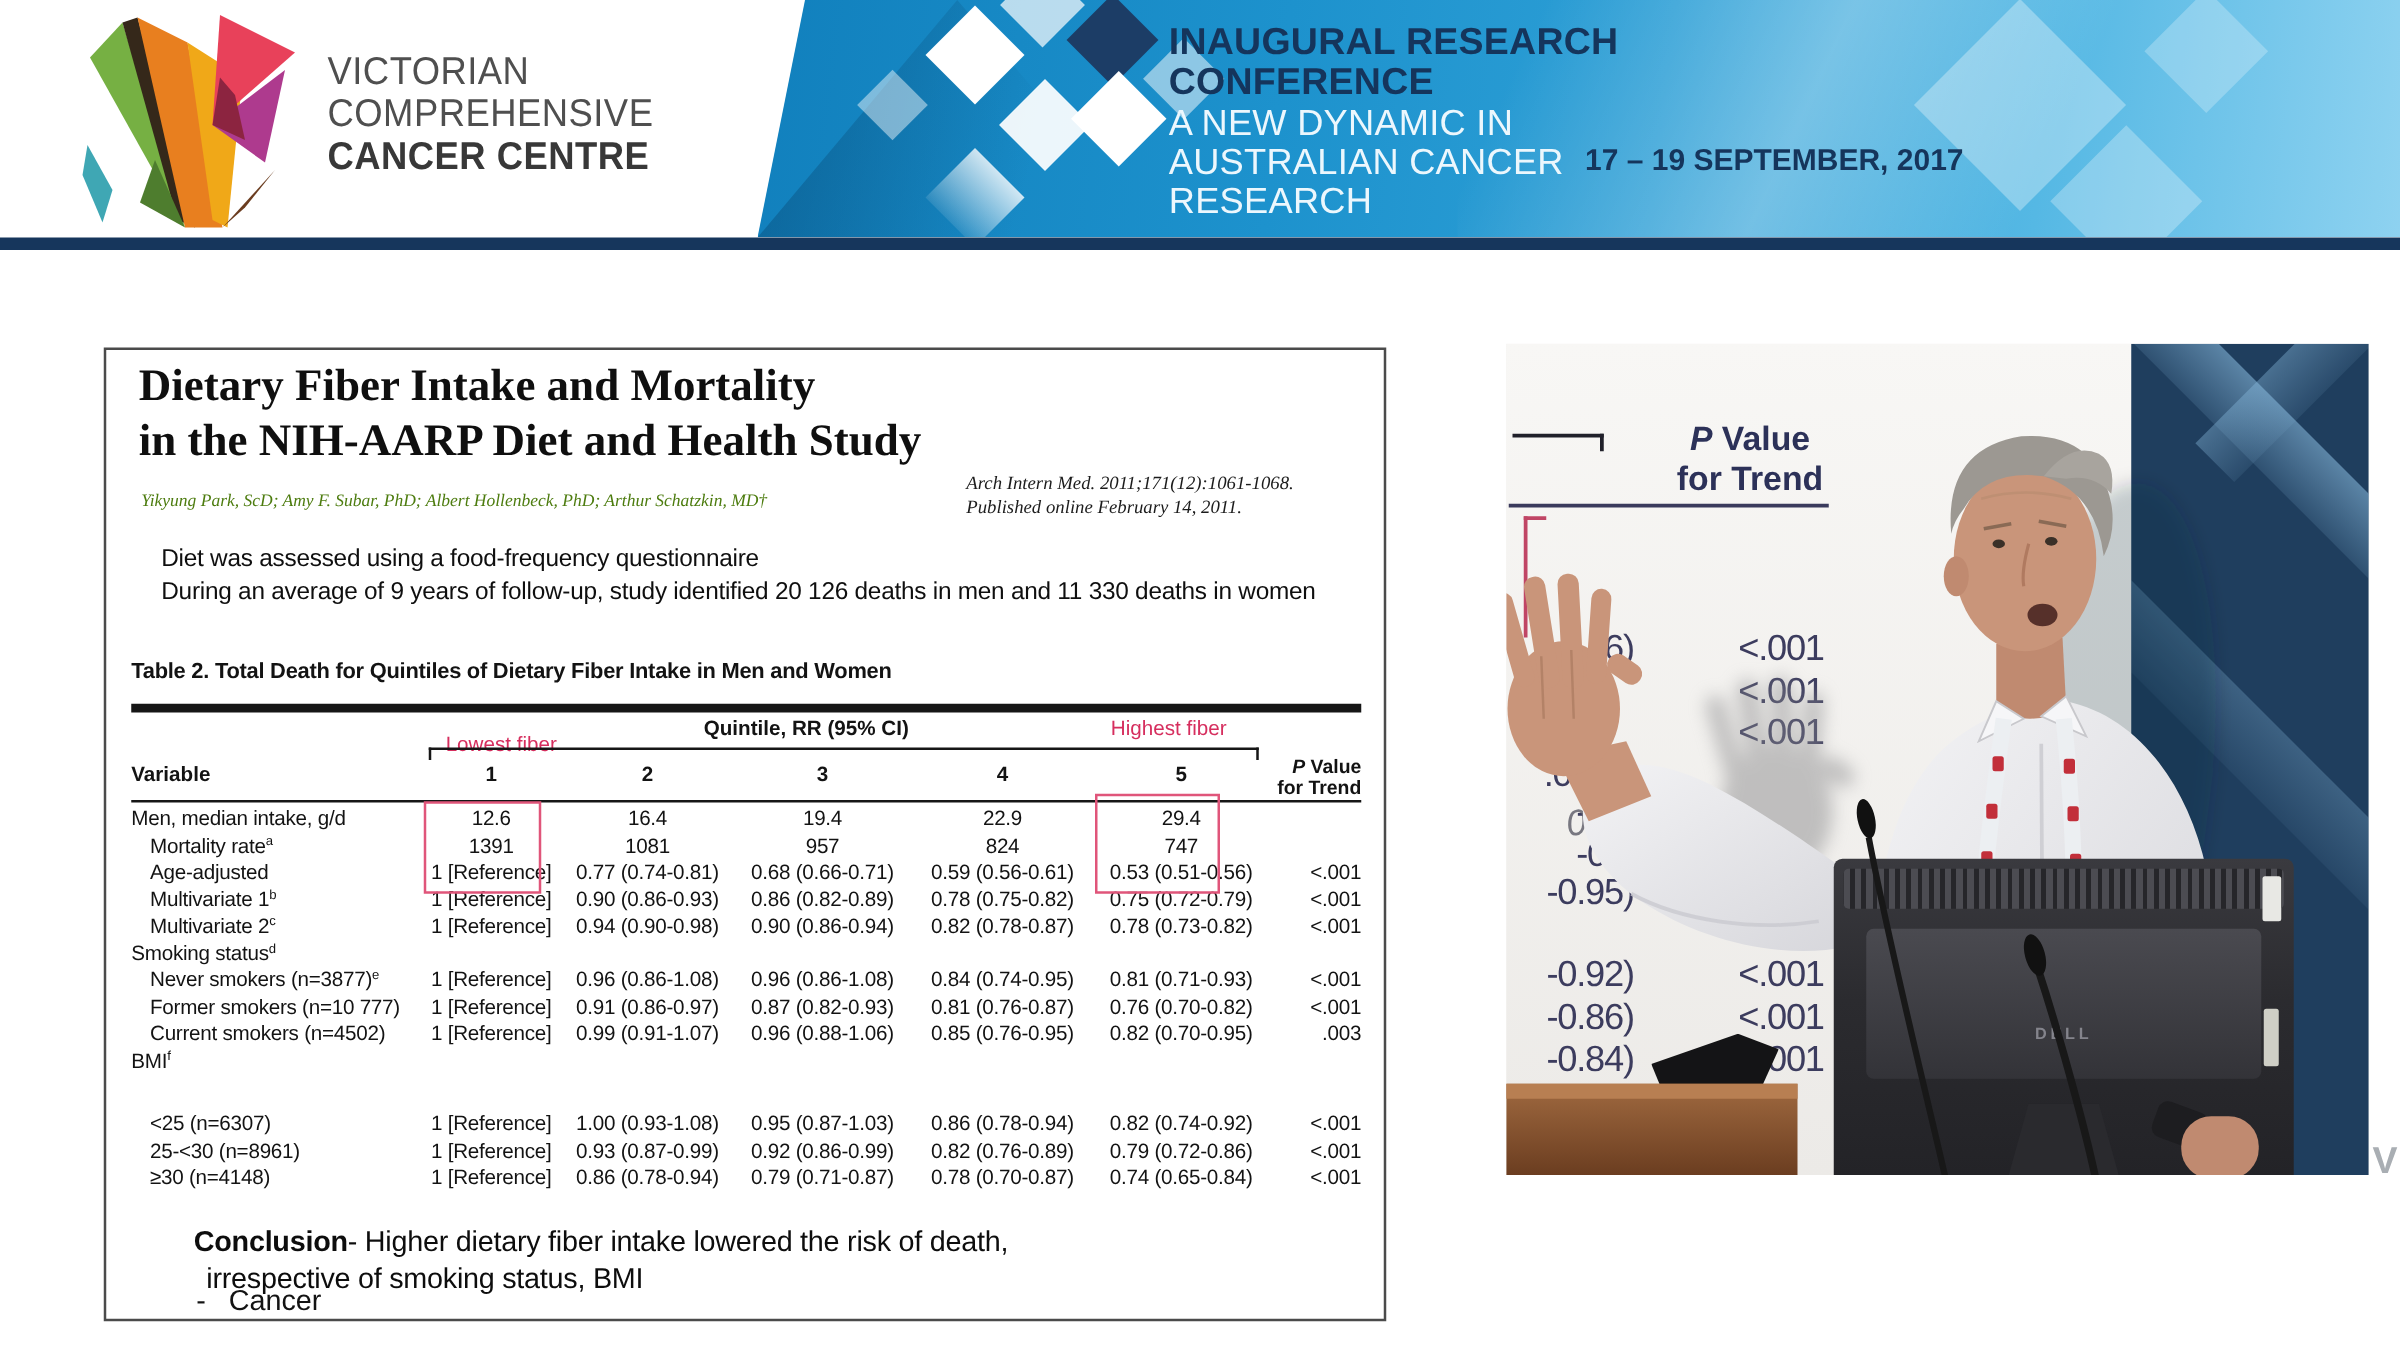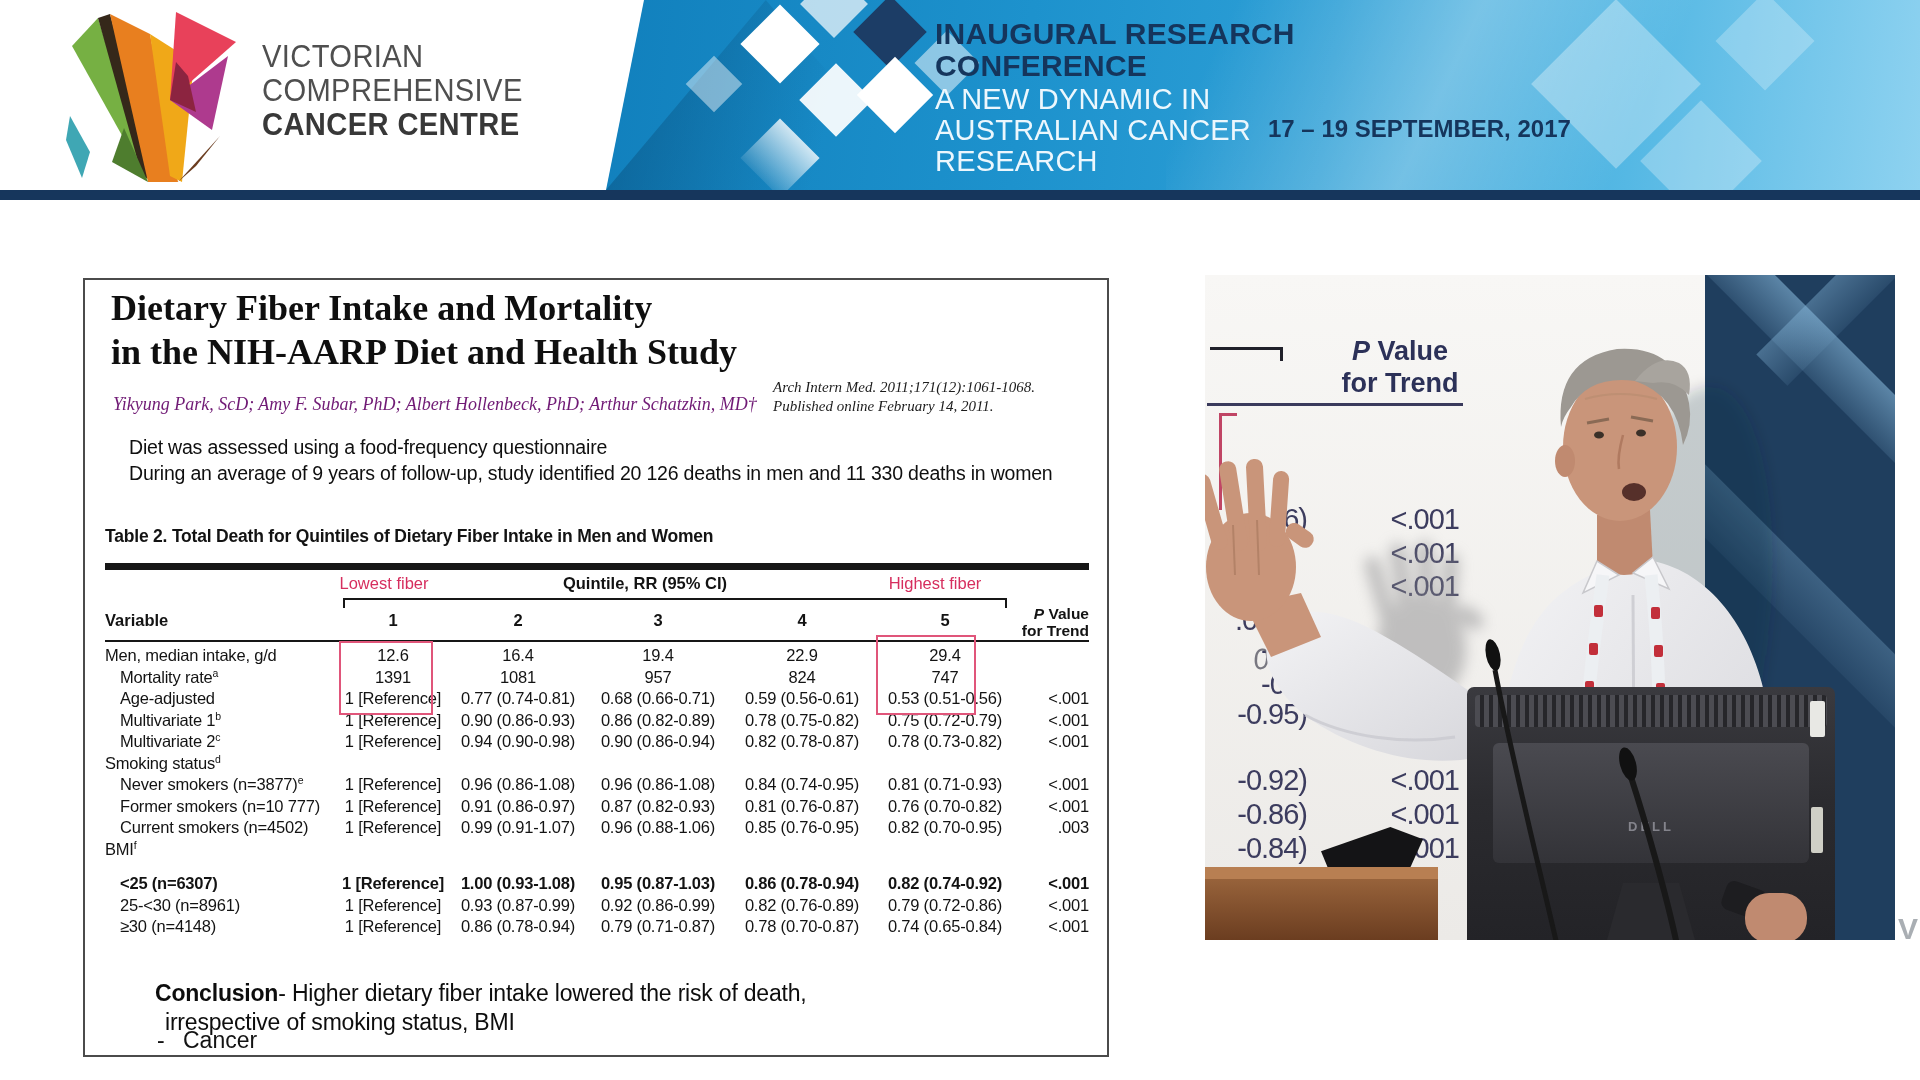--- a/index.html
+++ b/index.html
@@ -22,41 +22,41 @@
   #conf-title{left:935px;top:18px;font-size:30px;line-height:32px;font-weight:800;color:#15355c;letter-spacing:.2px;}
   #conf-sub{left:935px;top:84px;font-size:29px;line-height:31px;font-weight:400;color:#ecf7fd;letter-spacing:.2px;}
   #conf-date{left:1268px;top:114px;font-size:24px;line-height:30px;font-weight:800;color:#15355c;}
   #vccc-text{left:262px;top:40px;font-size:31px;line-height:34px;color:#4f4f4f;letter-spacing:.4px;
              transform:scaleX(.94);transform-origin:left top;}
   #vccc-text .bold{font-weight:700;color:#383838;}
 
   
   #paper{left:83px;top:278px;width:1026px;height:779px;background:#fff;border:2px solid #4b4b4b;box-sizing:border-box;}
   #paper-title{left:26px;top:6px;font-family:"Liberation Serif",serif;font-weight:600;font-size:36px;line-height:44px;color:#0f0f0f;}
-  #paper-authors{left:28px;top:114px;font-family:"Liberation Serif",serif;font-style:italic;font-size:18px;color:#701a75;}
+  #paper-authors{left:28px;top:114px;font-family:"Liberation Serif",serif;font-style:italic;font-size:14px;color:#4d7c0f;}
   #paper-cite{left:688px;top:98px;font-family:"Liberation Serif",serif;font-style:italic;font-size:15px;line-height:19px;color:#1c1c1c;}
   .summary{left:44px;font-size:19.5px;color:#0f0f0f;letter-spacing:-0.2px;}
   #table-title{left:20px;top:246px;font-size:17.5px;font-weight:700;letter-spacing:-0.2px;}
   .rule-thick{left:20px;top:283px;width:984px;height:7px;background:#161616;}
   .rule-thin{left:20px;top:360px;width:984px;height:2px;background:#161616;}
   .grp{top:294px;font-size:16.5px;text-align:center;}
   .grp.red{color:#d62e5e;}
   #bracket{left:258px;top:318px;width:660px;height:8px;border-top:2px solid #161616;
            border-left:2px solid #161616;border-right:2px solid #161616;}
   #thead{left:20px;top:331px;width:984px;display:grid;grid-template-columns:232px 112px 138px 142px 146px 140px 74px;
          font-weight:700;font-size:16.5px;}
   #thead .num{text-align:center;}
   #pcol-head{left:900px;top:325px;width:104px;text-align:right;font-weight:700;font-size:15.5px;line-height:17px;}
   #rows-host{left:20px;top:365px;width:984px;}
   .trow{display:grid;grid-template-columns:232px 112px 138px 142px 146px 140px 74px;height:21.5px;
         align-items:center;font-size:16.5px;letter-spacing:-0.2px;color:#131313;}
   .trow .num{text-align:center;}
   .trow .pv{text-align:right;}
   .trow.ind .lab{padding-left:15px;}
-  .trow.gap{margin-top:13px;font-weight:bold;}
+  .trow.gap{margin-top:29px;}
   .sup{font-size:10.5px;vertical-align:6px;line-height:0;}
   .redbox{border:2.5px solid #e0557a;background:transparent;}
   #concl{left:70px;top:698px;font-size:23px;line-height:31px;color:#0d0d0d;letter-spacing:-0.2px;}
   #concl .lead{font-weight:700;}
   #concl-l2{left:80px;top:729px;font-size:23px;color:#0d0d0d;letter-spacing:-0.2px;}
   #concl-dash{left:72px;top:747px;font-size:23px;}
   #concl-l3{left:98px;top:747px;font-size:23px;}
 
   
   #photo{left:1205px;top:275px;width:690px;height:665px;overflow:hidden;background:#f5f4f1;}
@@ -156,21 +156,21 @@
     <div>Arch Intern Med. 2011;171(12):1061-1068.</div>
     <div>Published online February 14, 2011.</div>
   </div>
 
   <div class="abs summary" style="top:156px;">Diet was assessed using a food-frequency questionnaire</div>
   <div class="abs summary" style="top:182px;">During an average of 9 years of follow-up, study identified 20 126 deaths in men and 11 330 deaths in women</div>
 
   <div class="abs" id="table-title">Table 2. Total Death for Quintiles of Dietary Fiber Intake in Men and Women</div>
   <div class="abs rule-thick"></div>
 
-  <div class="abs grp red" style="left:224px;width:150px;">Lowest fiber</div>
+  <div class="abs grp red" style="left:241px;width:150px;margin-top:13px;">Lowest fiber</div>
   <div class="abs grp" style="left:415px;width:290px;font-weight:700;">Quintile, RR (95% CI)</div>
   <div class="abs grp red" style="left:770px;width:160px;">Highest fiber</div>
   <div class="abs" id="bracket"></div>
 
   <div class="abs" id="thead">
     <div class="lab">Variable</div>
     <div class="num">1</div>
     <div class="num">2</div>
     <div class="num">3</div>
     <div class="num">4</div>

